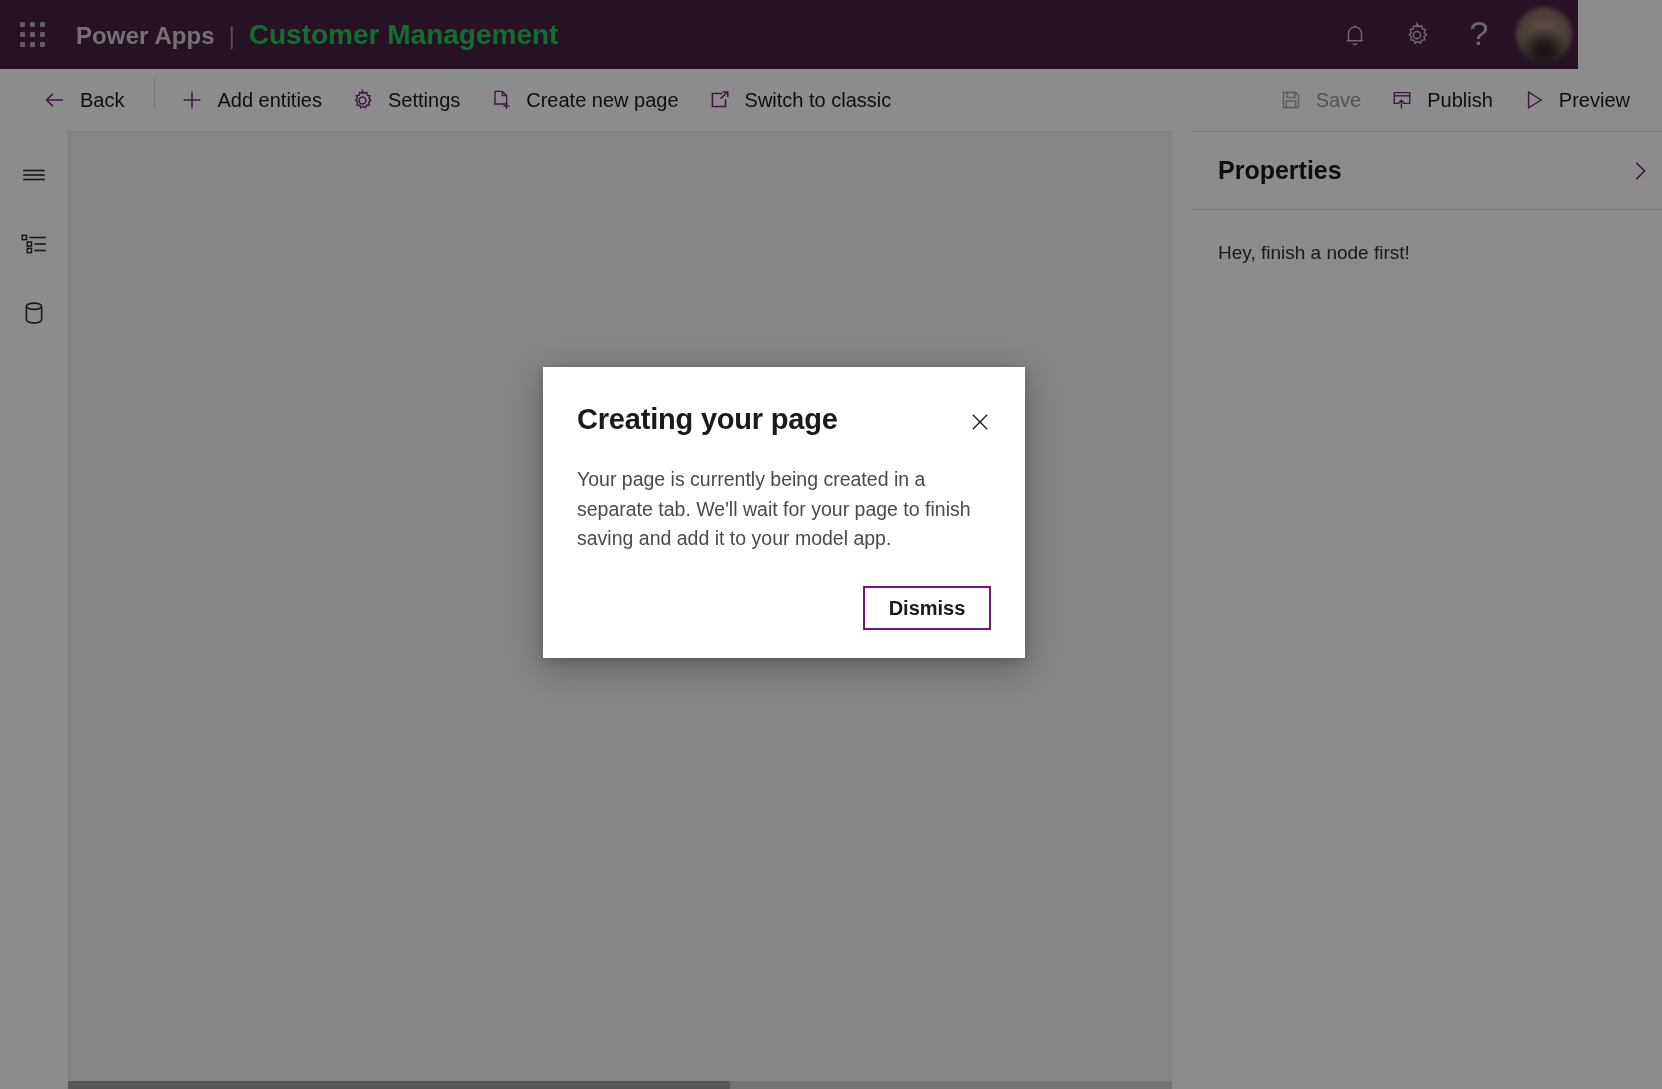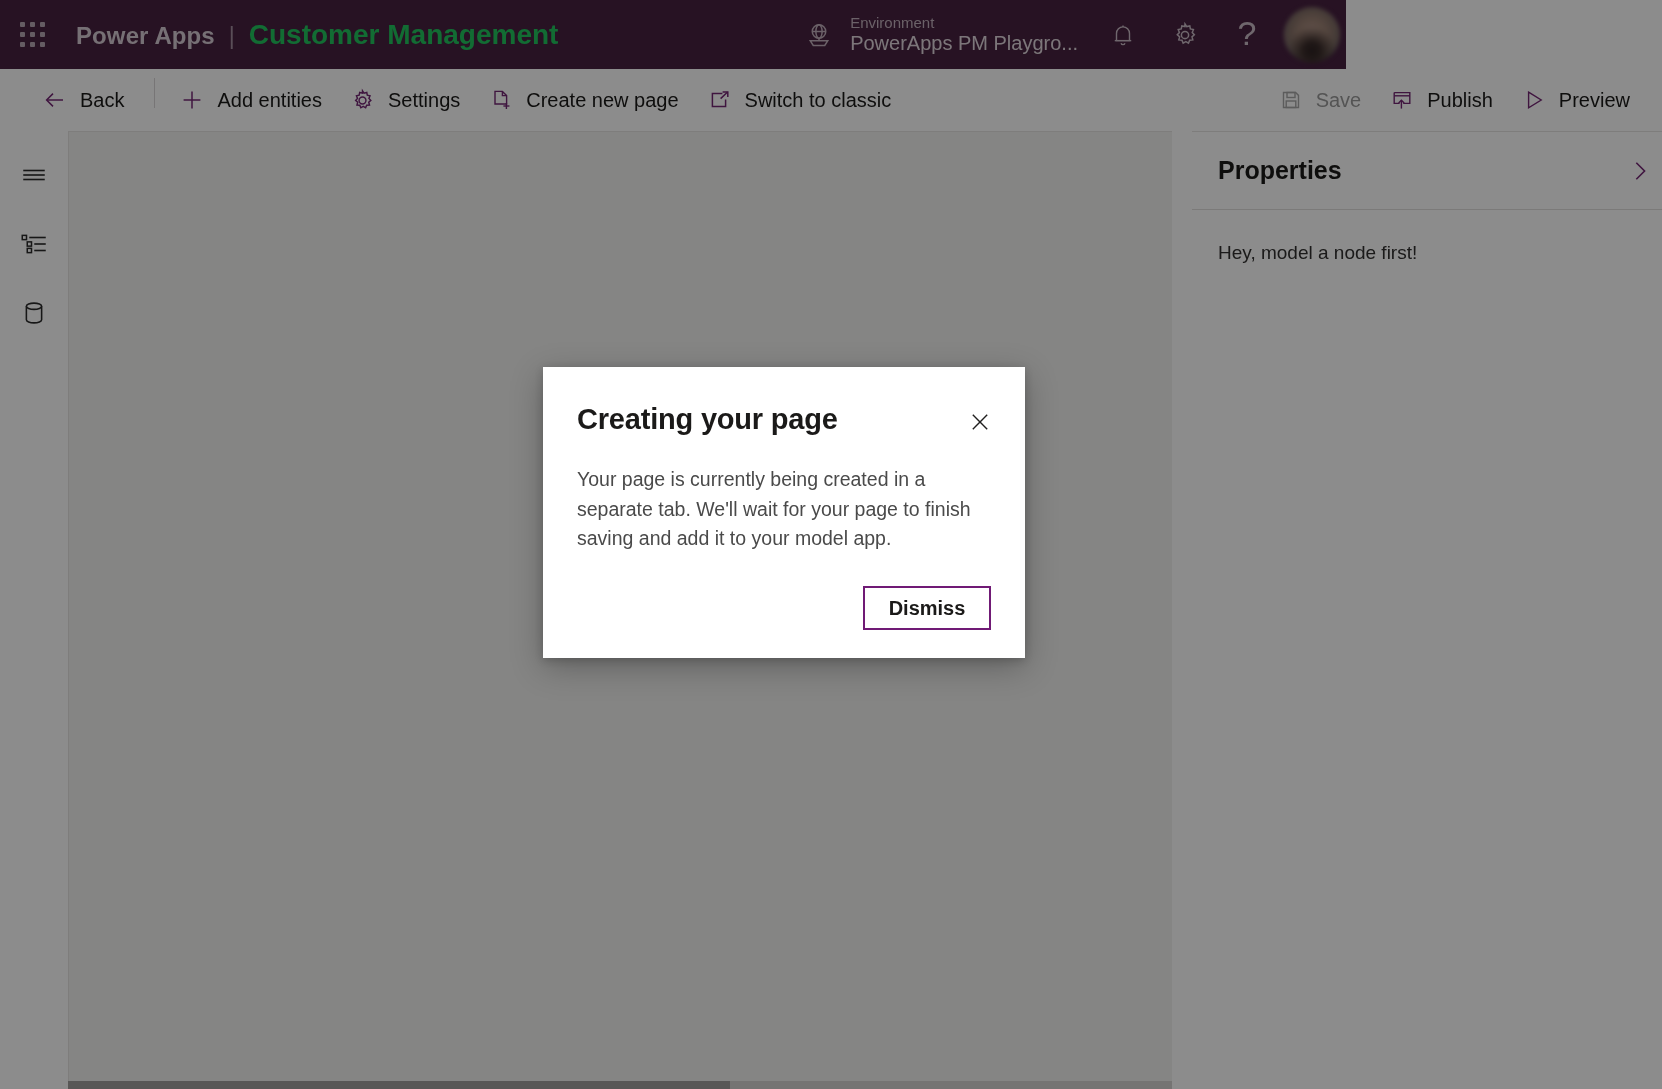--- a/index.html
+++ b/index.html
@@ -16,21 +16,21 @@
     position: relative;
     width: 1662px;
     height: 1089px;
     background: #ffffff;
   }
 
   
   .header {
     position: absolute;
     top: 0; left: 0;
-    width: 1346px;
+    width: 1578px;
     height: 69px;
     background: #472140;
     display: flex;
     align-items: center;
     z-index: 5;
   }
 
   .waffle {
     width: 26px; height: 26px;
     margin-left: 20px;
@@ -351,35 +351,20 @@
     </div>
 
     <div class="brand">
       <span class="brand-product">Power Apps</span>
       <span class="brand-sep">|</span>
       <span class="brand-app">Customer Management</span>
     </div>
 
     <div class="header-right">
 
-      <div class="env-block">
-        <span class="env-globe">
-          <svg width="30" height="30" viewBox="0 0 24 24" fill="none" stroke="#c3b1bd" stroke-width="1.2">
-            <circle cx="12" cy="9.2" r="5.4"></circle>
-            <ellipse cx="12" cy="9.2" rx="2.5" ry="5.4"></ellipse>
-            <line x1="6.6" y1="9.2" x2="17.4" y2="9.2"></line>
-            <path d="M5 16.6 L19 16.6 L16.6 20.4 L7.4 20.4 Z"></path>
-            <line x1="12" y1="14.6" x2="12" y2="16.6"></line>
-          </svg>
-        </span>
-        <span class="env-text">
-          <span class="env-label">Environment</span>
-          <span class="env-value">PowerApps PM Playgro...</span>
-        </span>
-      </div>
 
       <div class="hdr-icon-btn">
         <span>
           <svg width="26" height="26" viewBox="0 0 24 24" fill="none" stroke="#cbbcc6" stroke-width="1.3">
             <path d="M6 17.2 V10.5 a6 6 0 0 1 12 0 V17.2 Z"></path>
             <line x1="4.4" y1="17.2" x2="19.6" y2="17.2"></line>
             <path d="M10.2 19.6 a1.9 1.9 0 0 0 3.6 0"></path>
             <line x1="12" y1="3.2" x2="12" y2="4.5"></line>
           </svg>
         </span>
@@ -548,21 +533,21 @@
   <div class="props">
     <div class="props-head">
       <span class="props-title">Properties</span>
       <span class="props-collapse">
         <svg width="26" height="26" viewBox="0 0 24 24" fill="none" stroke="#742774" stroke-width="1.5">
           <polyline points="8.6,4.4 16.2,12 8.6,19.6"></polyline>
         </svg>
       </span>
     </div>
     <div class="props-body">
-      <span class="props-empty">Hey, model a node first!</span>
+      <span class="props-empty">Hey, finish a node first!</span>
     </div>
   </div>
 
   <div class="overlay"></div>
 
   <div class="dialog">
     <div class="dlg-top">
       <span class="dlg-title">Creating your page</span>
       <span class="dlg-close">
         <svg width="24" height="24" viewBox="0 0 24 24" fill="none" stroke="#201f1e" stroke-width="1.4">

